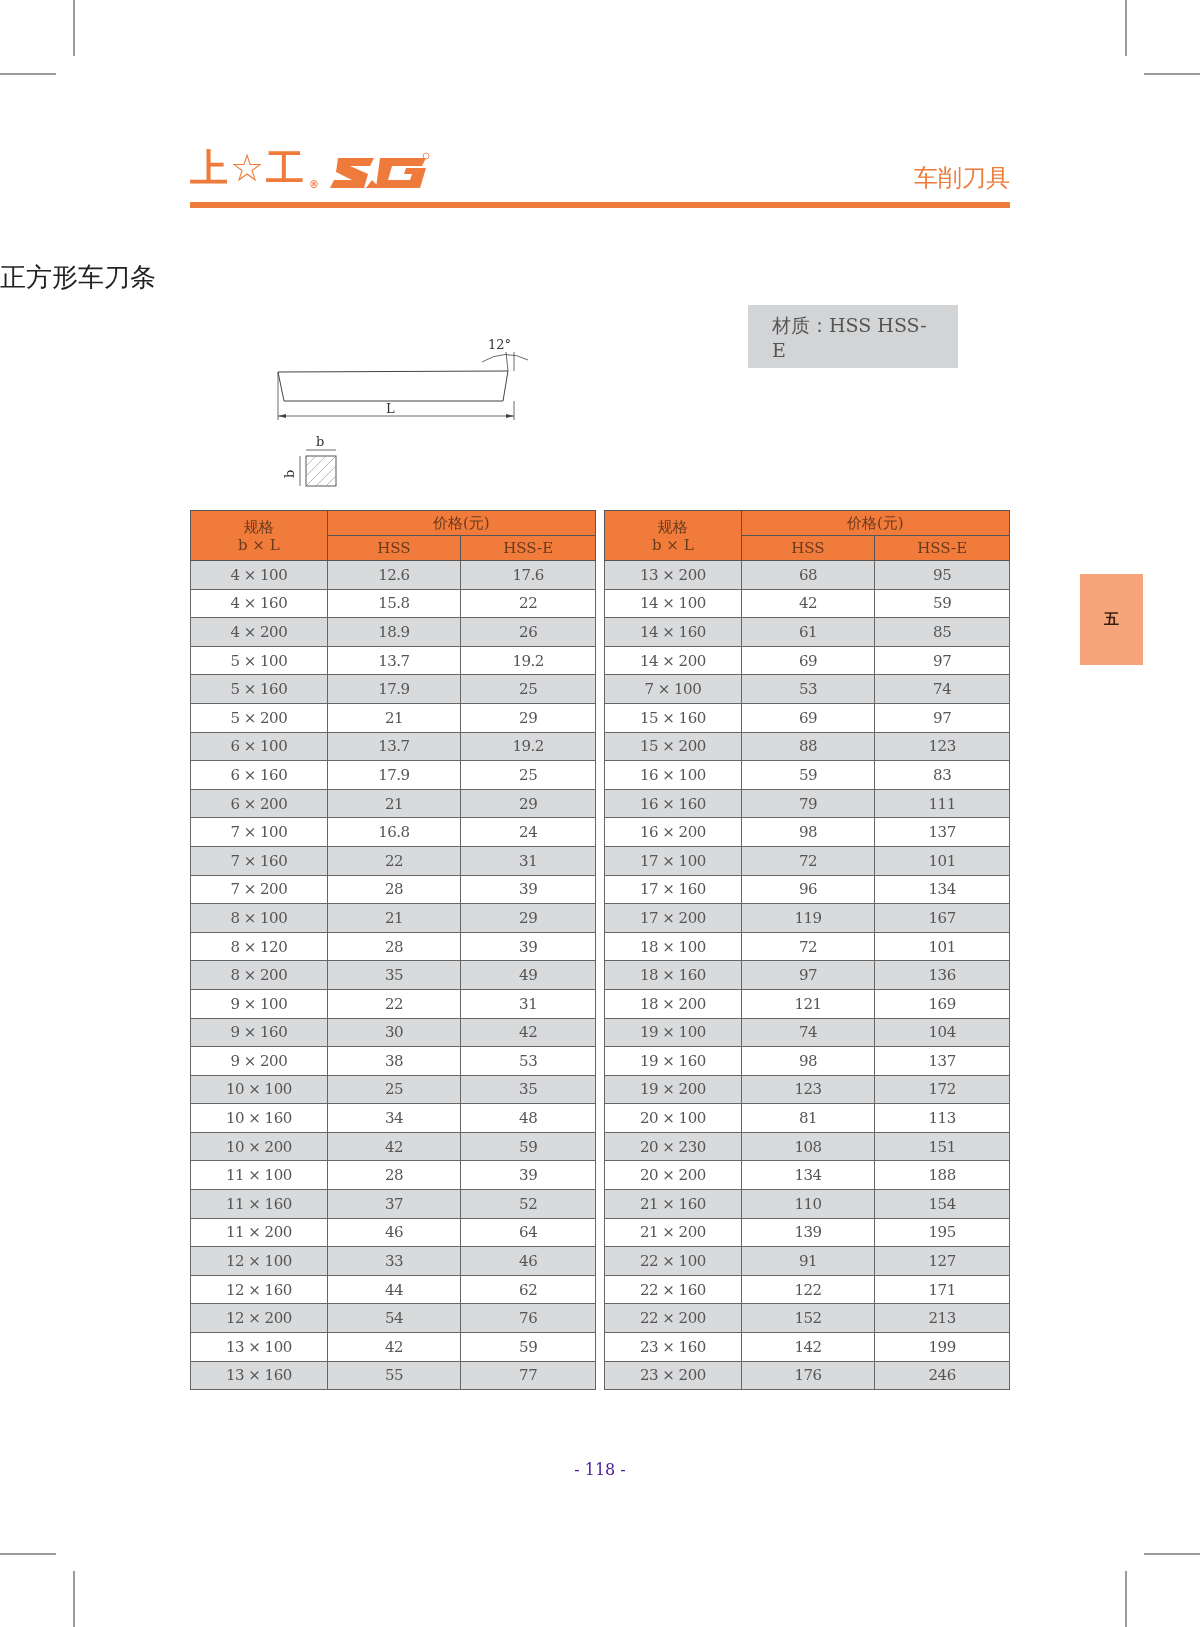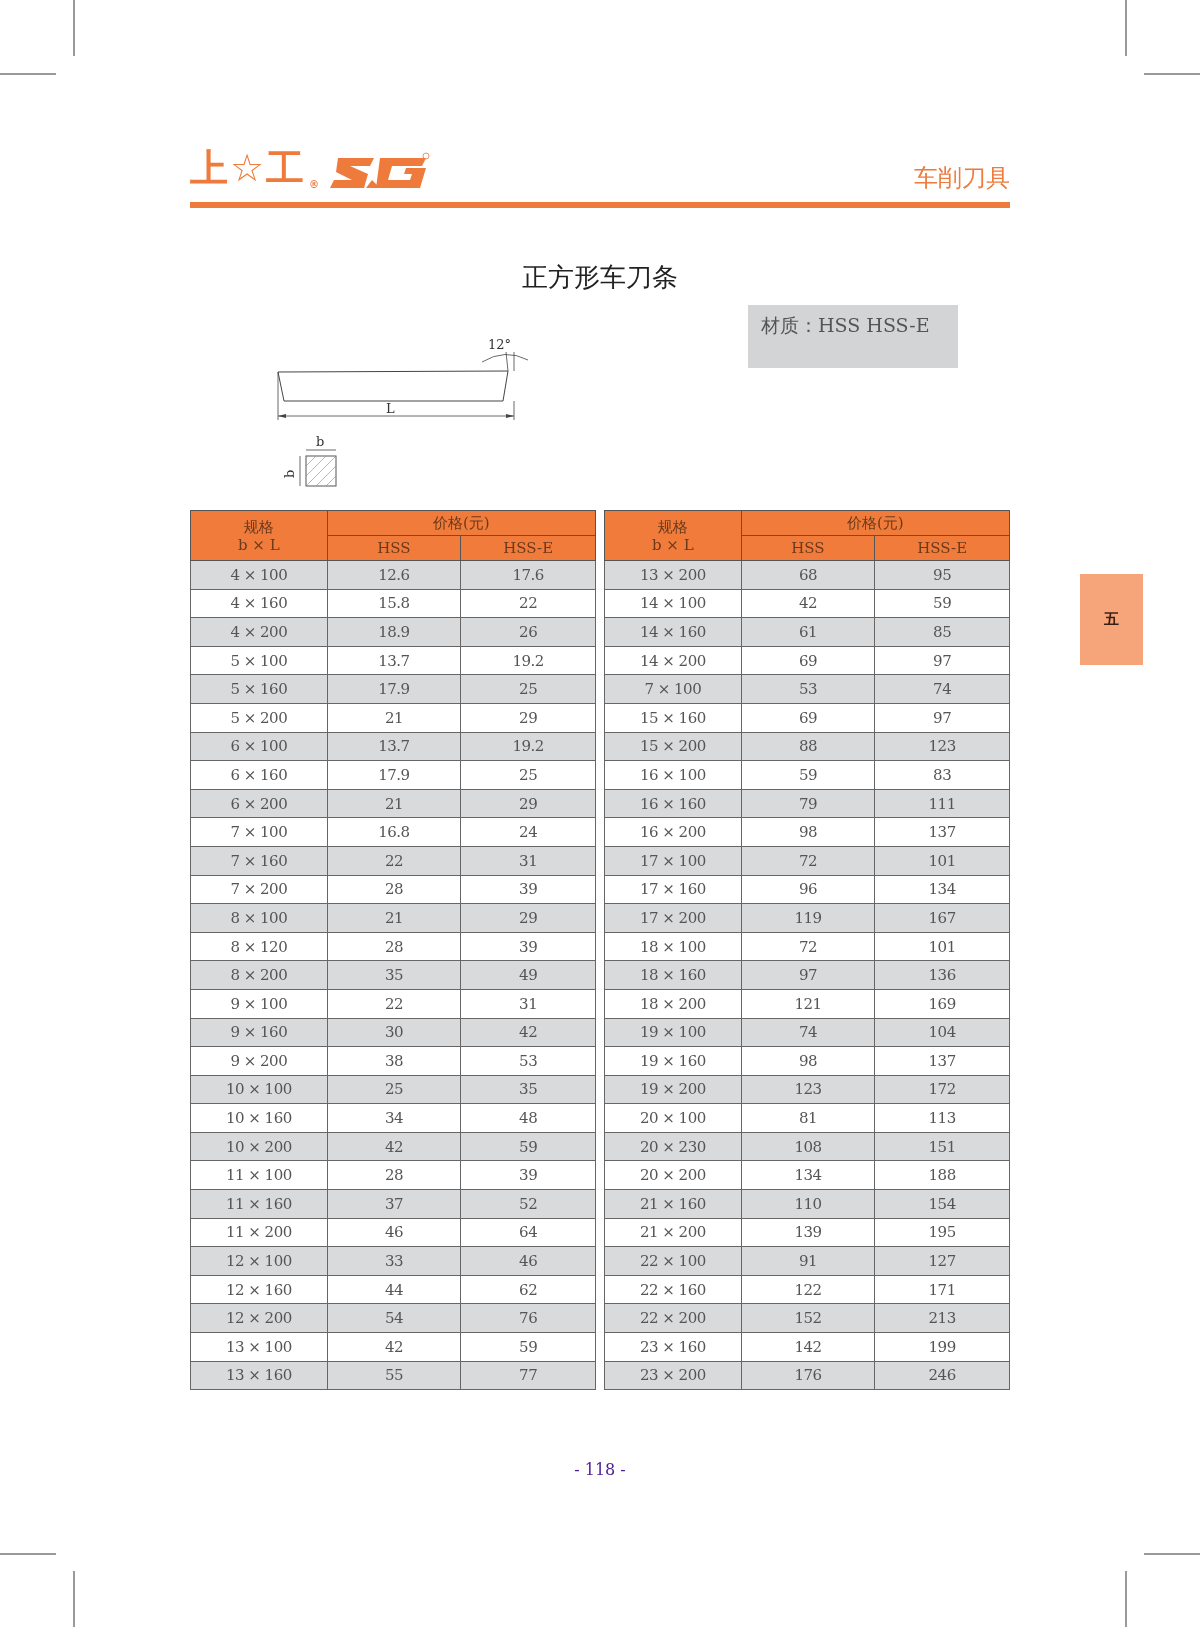--- a/index.html
+++ b/index.html
@@ -10,25 +10,25 @@
   .crop.v { width: 2px; height: 56px; }
   .crop.h { height: 2px; width: 56px; }
 
   .header { position: absolute; left: 190px; top: 150px; width: 820px; height: 60px; }
   .logo-cn { position: absolute; left: 0; top: 0; height: 44px; display: flex; align-items: flex-end; color: #ee7a3b; font-family: "DejaVu Sans", sans-serif; font-size: 38px; font-weight: bold; letter-spacing: 2px; }
   .logo-cn .reg { font-size: 10px; margin-left: 3px; margin-bottom: 4px; }
   .logo-sg { position: absolute; left: 140px; top: 2px; }
   .section-title { position: absolute; right: 0; top: 12px; font-family: "DejaVu Sans", sans-serif; font-size: 24px; color: #ee7a3b; }
   .header-rule { position: absolute; left: 0; top: 52px; width: 820px; height: 6px; background: #ee7a3b; }
 
-  .page-title { position: absolute; left: 0; width: 1200px; top: 260px; text-align: center; font-family: "DejaVu Sans", sans-serif; font-size: 26px; color: #222; }
+  .page-title { position: absolute; left: 0; width: 1200px; top: 260px; text-align: left; font-family: "DejaVu Sans", sans-serif; font-size: 26px; color: #222; }
 
   .diagram { position: absolute; left: 270px; top: 308px; margin-top: 26px; }
 
-  .material-box { position: absolute; left: 748px; top: 305px; width: 210px; height: 63px; background: #d3d4d6; padding: 8px 13px; font-size: 19px; color: #555; }
+  .material-box { position: absolute; left: 748px; top: 305px; width: 210px; height: 63px; background: #d3d4d6; padding: 8px 24px; font-size: 19px; color: #555; }
 
   .unit { position: absolute; top: 485px; font-size: 19px; color: #555; margin-top: 34px; }
   .unit.left { right: 605px; }
   .unit.right { right: 191px; }
 
   table.price { position: absolute; top: 510px; border-collapse: collapse; width: 406px; font-size: 15px; }
   table.price.left { left: 190px; }
   table.price.right { left: 604px; }
   table.price th { background: #f07b3a; color: #6b3a1c; font-weight: normal; border: 1px solid #555; font-size: 15px; height: 25px; }
   table.price th.spec { line-height: 18px; margin-top: 41px; }

